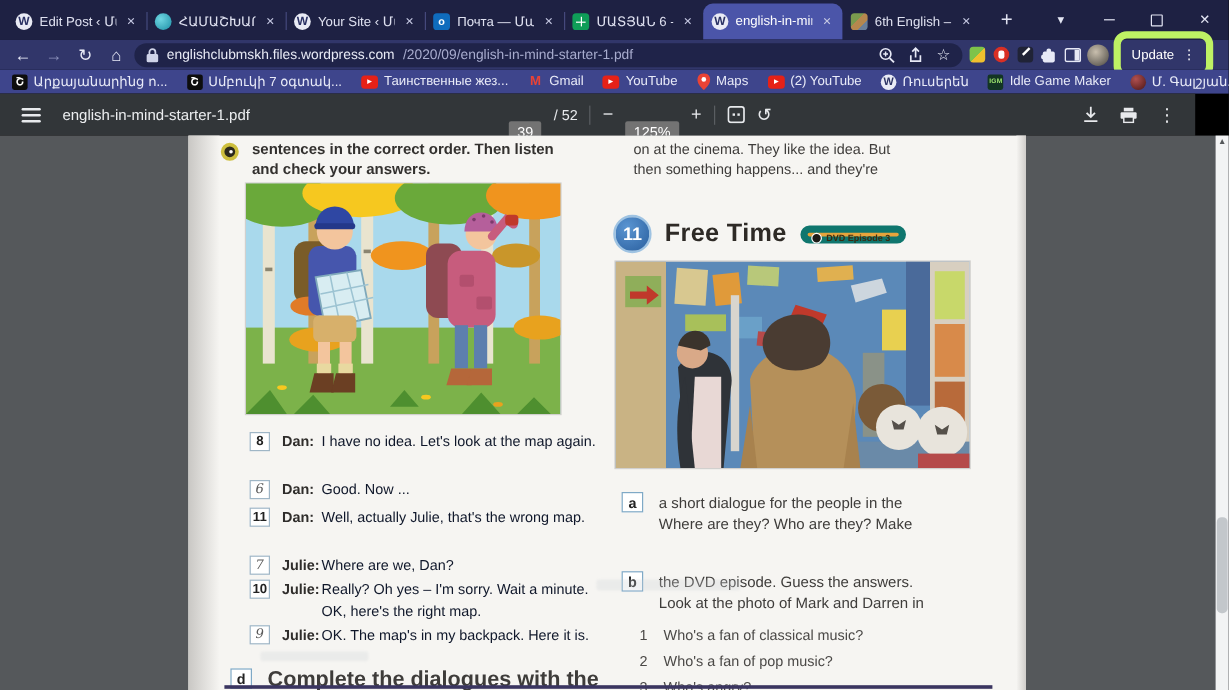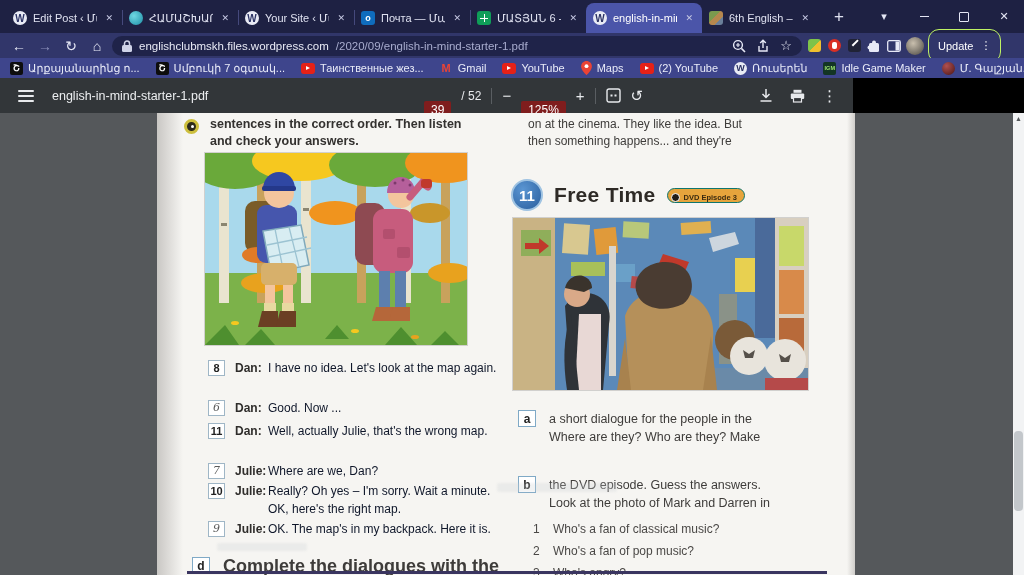--- a/index.html
+++ b/index.html
@@ -38,42 +38,42 @@
   .omnibox { height:20px; flex:0 0 690px; background:#1f2349; border-radius:11px; display:flex; align-items:center; padding:0 10px; gap:7px; color:#e8eaf5; font-size:11.5px; }
   .omnibox .path { color:#a8acce; }
   .omni-right { margin-left:auto; display:flex; align-items:center; gap:10px; }
   .ext-ic { width:16px; height:16px; display:flex; align-items:center; justify-content:center; }
   .ext-color { width:13px; height:13px; border-radius:3px; background:linear-gradient(135deg,#7ec34a 0 50%, #f0c02e 50%); }
   .ext-red { width:13px; height:13px; border-radius:50%; background:#d93025; position:relative; }
   .ext-red::after { content:""; position:absolute; left:4px; top:3px; width:5px; height:7px; border-radius:2px; background:#fff; }
   .ext-pen { width:13px; height:13px; border-radius:3px; background:#202336; position:relative; }
   .ext-pen::after { content:""; position:absolute; left:3px; top:3px; width:8px; height:1.5px; background:#fff; transform:rotate(-45deg); }
   .avatar { width:18px; height:18px; border-radius:50%; background:radial-gradient(circle at 40% 35%, #c9bfae, #6f6a61 70%, #403c35); }
-  .update-pill { border:1px solid #bef264; color:#fff; border-radius:11px; height:34px; display:flex; align-items:center; gap:7px; padding:14px 9px; font-size:11px; }
+  .update-pill { border:6px solid #bef264; color:#fff; border-radius:11px; height:34px; display:flex; align-items:center; gap:7px; padding:14px 9px; font-size:11px; }
 
   
   .bookmarksbar { position:absolute; left:0; top:58px; width:1024px; height:20px; background:#3e458c; display:flex; align-items:center; padding:0 10px; gap:16px; color:#e9ebf8; font-size:11px; white-space:nowrap; }
   .bm { display:flex; align-items:center; gap:5px; }
   .bm-ic { width:13px; height:13px; display:flex; align-items:center; justify-content:center; border-radius:2px; font-weight:bold; flex:0 0 auto; }
   .bm-black { background:#0d0d0d; color:#fff; font-size:9px; }
   .bm-yt { background:#e62117; border-radius:3px; position:relative; width:14px; height:11px; }
   .bm-yt::after { content:""; position:absolute; left:5px; top:3px; border-left:4px solid #fff; border-top:2.5px solid transparent; border-bottom:2.5px solid transparent; }
   .bm-gmail { color:#ea4335; font-size:11px; font-weight:bold; }
   .bm-wp { background:#e9ebf5; color:#2b3264; border-radius:50%; font-size:9px; }
   .bm-igm { background:#133524; color:#9fe870; font-size:5.5px; letter-spacing:.2px; }
   .bm-red { border-radius:50%; background:radial-gradient(circle at 35% 30%, #b05050, #4a1515); }
   .bm-sep { width:1px; height:13px; background:#5b62a5; }
 
   
-  .pdfbar { position:absolute; left:0; top:78px; width:853px; height:35px; background:#323639; display:flex; align-items:center; color:#e8eaed; }
+  .pdfbar { position:absolute; left:0; top:78px; width:996px; height:35px; background:#323639; display:flex; align-items:center; color:#e8eaed; }
   .hamburger { width:16px; height:12px; margin-left:18px; display:flex; flex-direction:column; justify-content:space-between; }
   .hamburger span { height:2px; background:#e8eaed; border-radius:1px; }
   .pdf-title { font-size:12.5px; margin-left:18px; color:#eceef0; }
   .pdf-center { position:absolute; left:424px; display:flex; align-items:center; gap:10px; font-size:12px; }
-  .inset { background:#7f1d1d; padding:2px 7px; border-radius:2px; color:#fff;margin-top:28px; }
+  .inset { background:#737373; padding:2px 7px; border-radius:2px; color:#fff;margin-top:28px; }
   .bar-sep { width:1px; height:16px; background:#5a5e62; }
   .pdf-ic { font-size:15px; color:#e8eaed; }
   .pdf-right { position:absolute; right:16px; display:flex; align-items:center; gap:17px; }
 
   
   .viewer { position:absolute; left:0; top:113px; width:1024px; height:462px; background:#55585b; }
   .scrollbar { position:absolute; right:0; top:0; width:11px; height:462px; background:#f2f3f4; }
   .scroll-up { width:11px; height:12px; color:#54575a; font-size:7px; text-align:center; line-height:12px; }
   .scroll-thumb { position:absolute; left:1px; top:318px; width:9px; height:80px; background:#c3c7cb; border-radius:4px; }
 
@@ -94,21 +94,21 @@
   .dlg-text { width:232px; color:#0f172a; }
   .dlg-body { display:flex; }
 
   .letterbox { display:inline-flex; width:18px; height:17px; border:1.5px solid #7fa9c6; background:#fff; align-items:center; justify-content:center; font-size:12px; font-weight:bold; color:#222; flex:0 0 auto; }
   .ex-row { position:absolute; display:flex; gap:13px; }
   .ex-lines { font-size:12.5px; color:#3e3c3a; line-height:18px; }
 
   .unit-row { position:absolute; display:flex; align-items:center; gap:11px; }
   .unit-circle { width:32px; height:32px; border-radius:50%; background:radial-gradient(circle at 35% 30%, #5a95d2, #2a5f9e); color:#fff; font-weight:bold; font-size:15px; display:flex; align-items:center; justify-content:center; border:2px solid #9fc3e2; }
   .unit-title { font-size:21px; font-weight:800; color:#2e2a26; letter-spacing:.3px; }
-  .dvd-badge { background:#e6a43c; border:1px solid #0f766e; border-radius:9px; height:15px; display:flex; align-items:flex-end; gap:4px; padding:0 7px 0 3px; font-size:7.5px; font-weight:bold; color:#3a2a10; }
+  .dvd-badge { background:#e6a43c; border:6px solid #0f766e; border-radius:9px; height:15px; display:flex; align-items:flex-start; gap:4px; padding:0 7px 0 3px; font-size:7.5px; font-weight:bold; color:#3a2a10; }
   .dvd-dot { width:9px; height:9px; border-radius:50%; background:#1e1c18; border:1.5px solid #fff; }
 
   .q-row { position:absolute; display:flex; gap:12px; font-size:12px; color:#4a4846; }
   .q-num { width:8px; flex:0 0 auto; }
 
   .bottom-rule { position:absolute; left:30px; top:458px; width:640px; height:3px; background:#3a3560; }
   .bleed { position:absolute; background:#cdd2d6; opacity:.28; filter:blur(1px); border-radius:2px; }
 
   .illus-frame, .photo-frame { position:absolute; box-shadow:0 0 0 1px rgba(0,0,0,.15); }
 </style>

